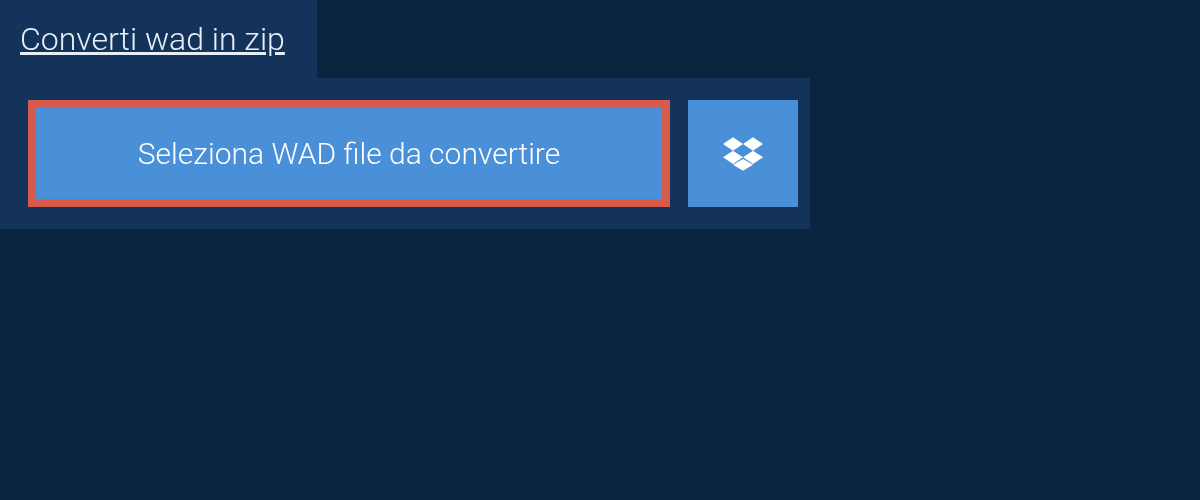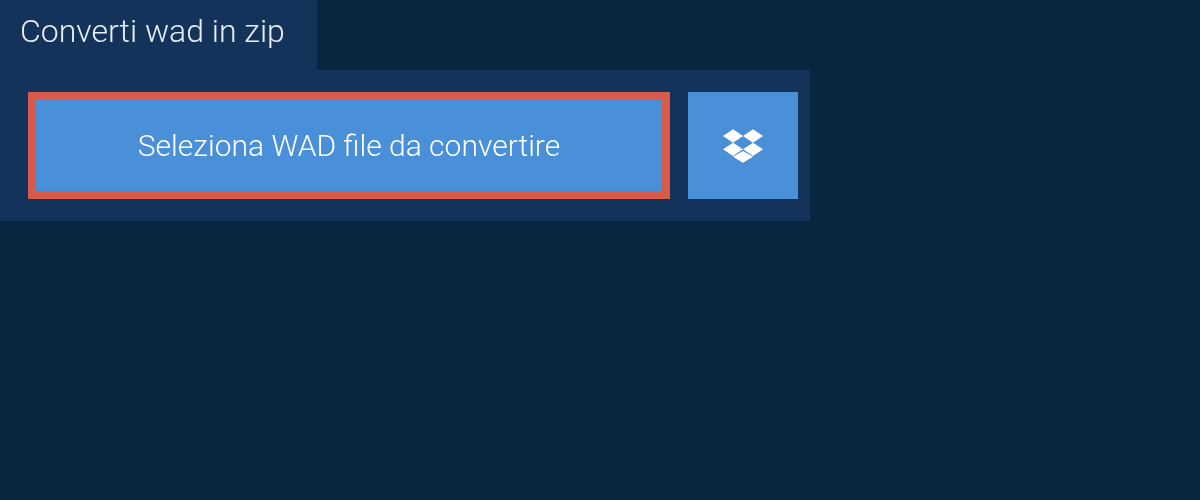--- a/index.html
+++ b/index.html
@@ -10,24 +10,25 @@
     body {
       width: 1200px;
       height: 500px;
       background-color: #0a2540;
       font-family: -apple-system, BlinkMacSystemFont, "Segoe UI", Roboto, sans-serif;
       overflow: hidden;
     }
     .tab-header {
       background-color: #13335a;
       display: inline-block;
-      padding: 12px 32px 20px 20px;
+      padding: 20px 32px 20px 20px;
       color: #e8eef5;
       font-size: 32px;
       font-weight: 300;
+      text-decoration: underline;
     }
     .main-panel {
       background-color: #13335a;
       width: 810px;
       padding: 22px 12px 22px 28px;
       display: flex;
       gap: 18px;
       align-items: stretch;
     }
     .select-button {

